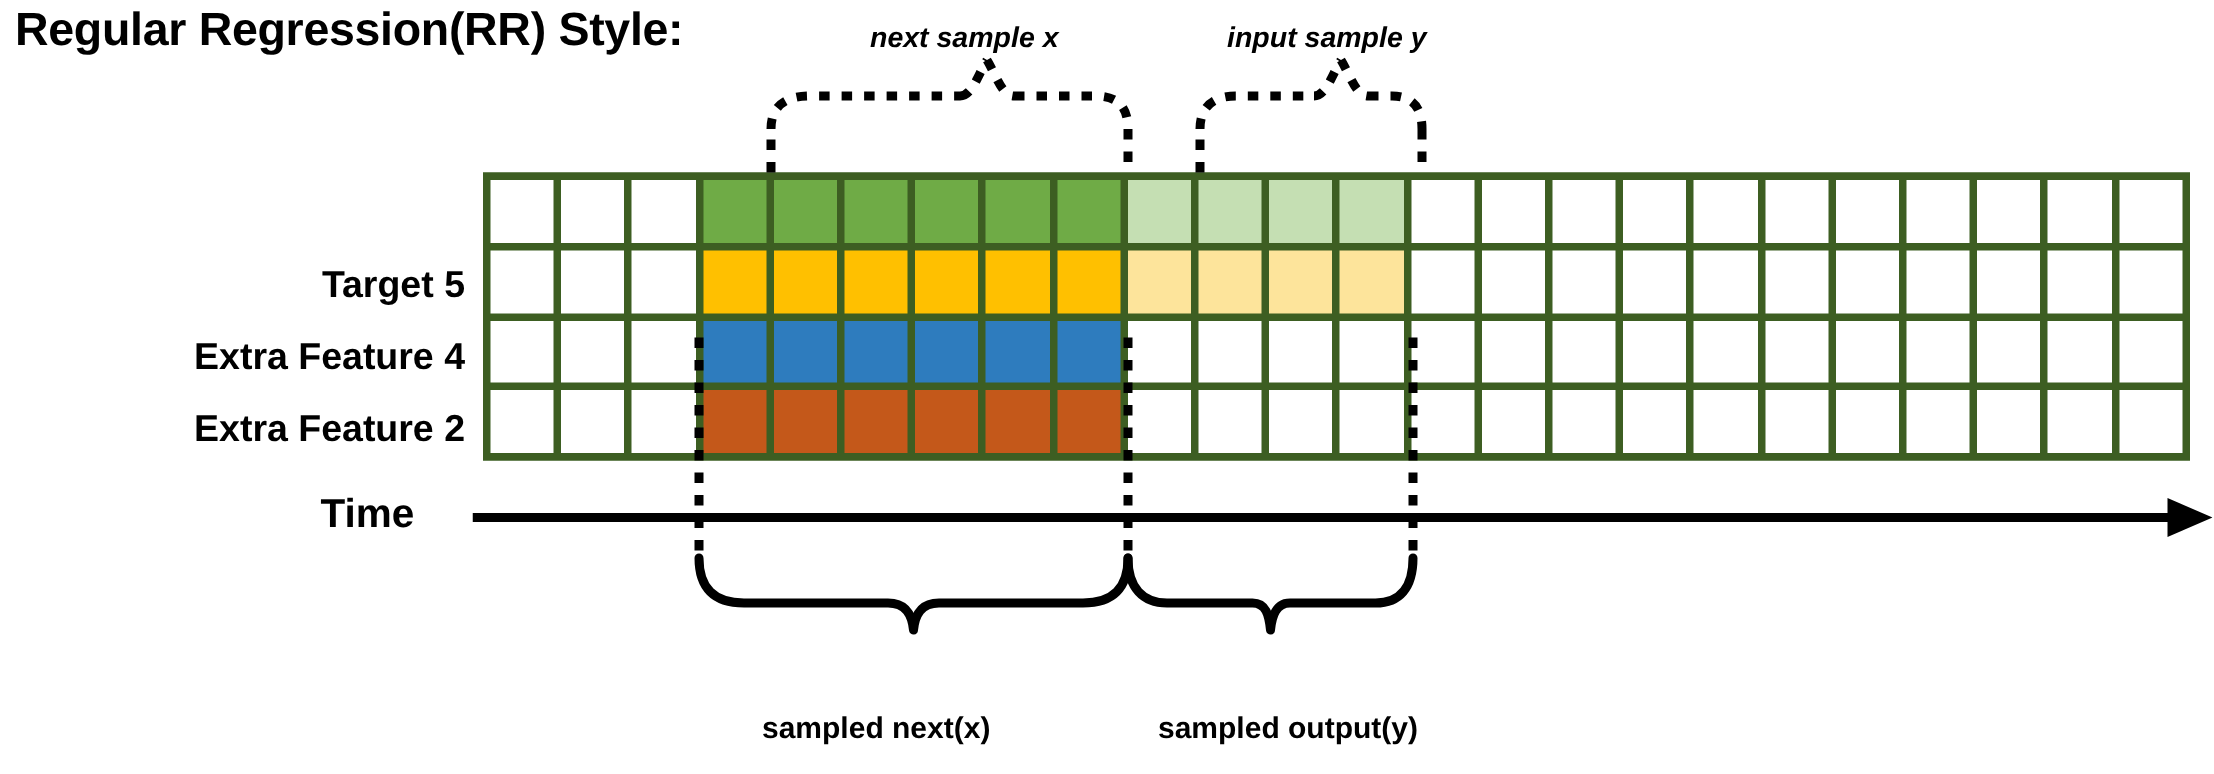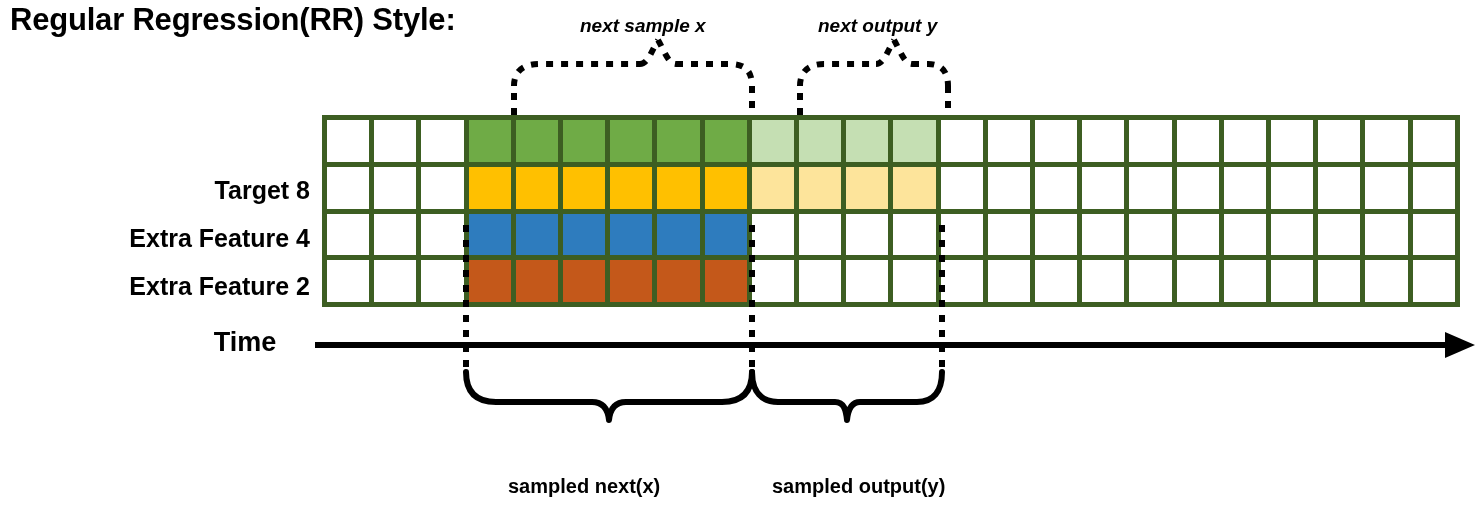--- a/index.html
+++ b/index.html
@@ -125,23 +125,23 @@
   #caption-output { left: 772px; }
 </style>
 </head>
 <body>
 
 <div id="stage">
 
   <div class="abs" id="title">Regular Regression(RR) Style:</div>
 
   <div class="abs top-label" id="label-next-x">next sample x</div>
-  <div class="abs top-label" id="label-next-y">next output y</div>
-
-  <div class="abs row-label" style="top:176px">Target 8</div>
+  <div class="abs top-label" id="label-next-y">input sample y</div>
+
+  <div class="abs row-label" style="top:176px">Target 5</div>
   <div class="abs row-label" style="top:224px">Extra Feature 4</div>
   <div class="abs row-label" style="top:272px">Extra Feature 2</div>
 
   <div class="abs" id="grid">
       <div class="grid-row">
         <div class="cell"></div>
         <div class="cell"></div>
         <div class="cell"></div>
         <div class="cell c-green"></div>
         <div class="cell c-green"></div>

